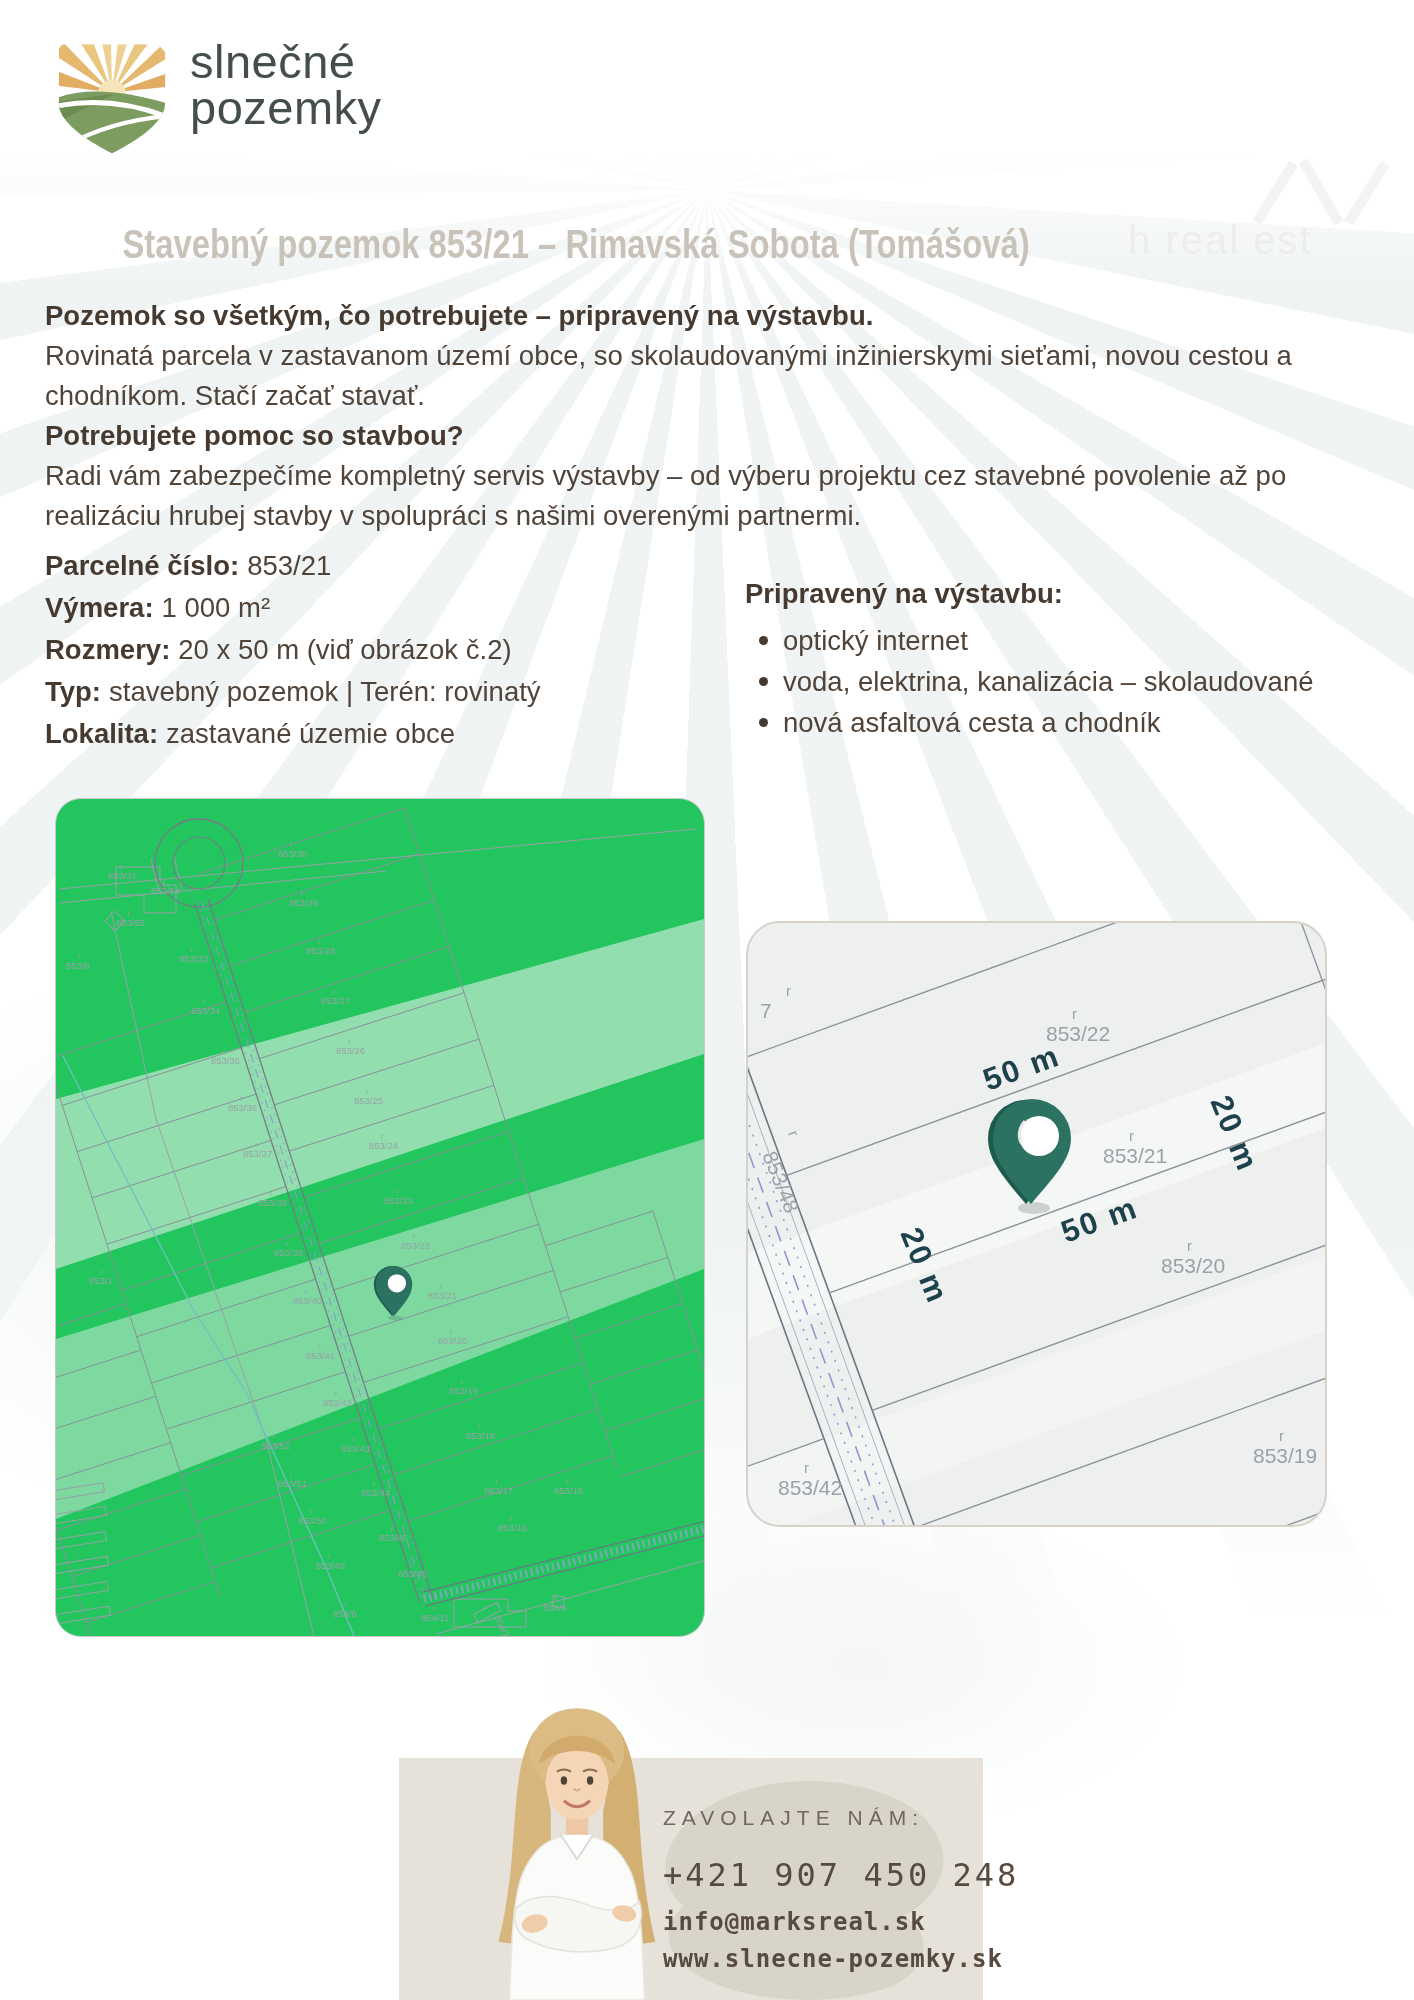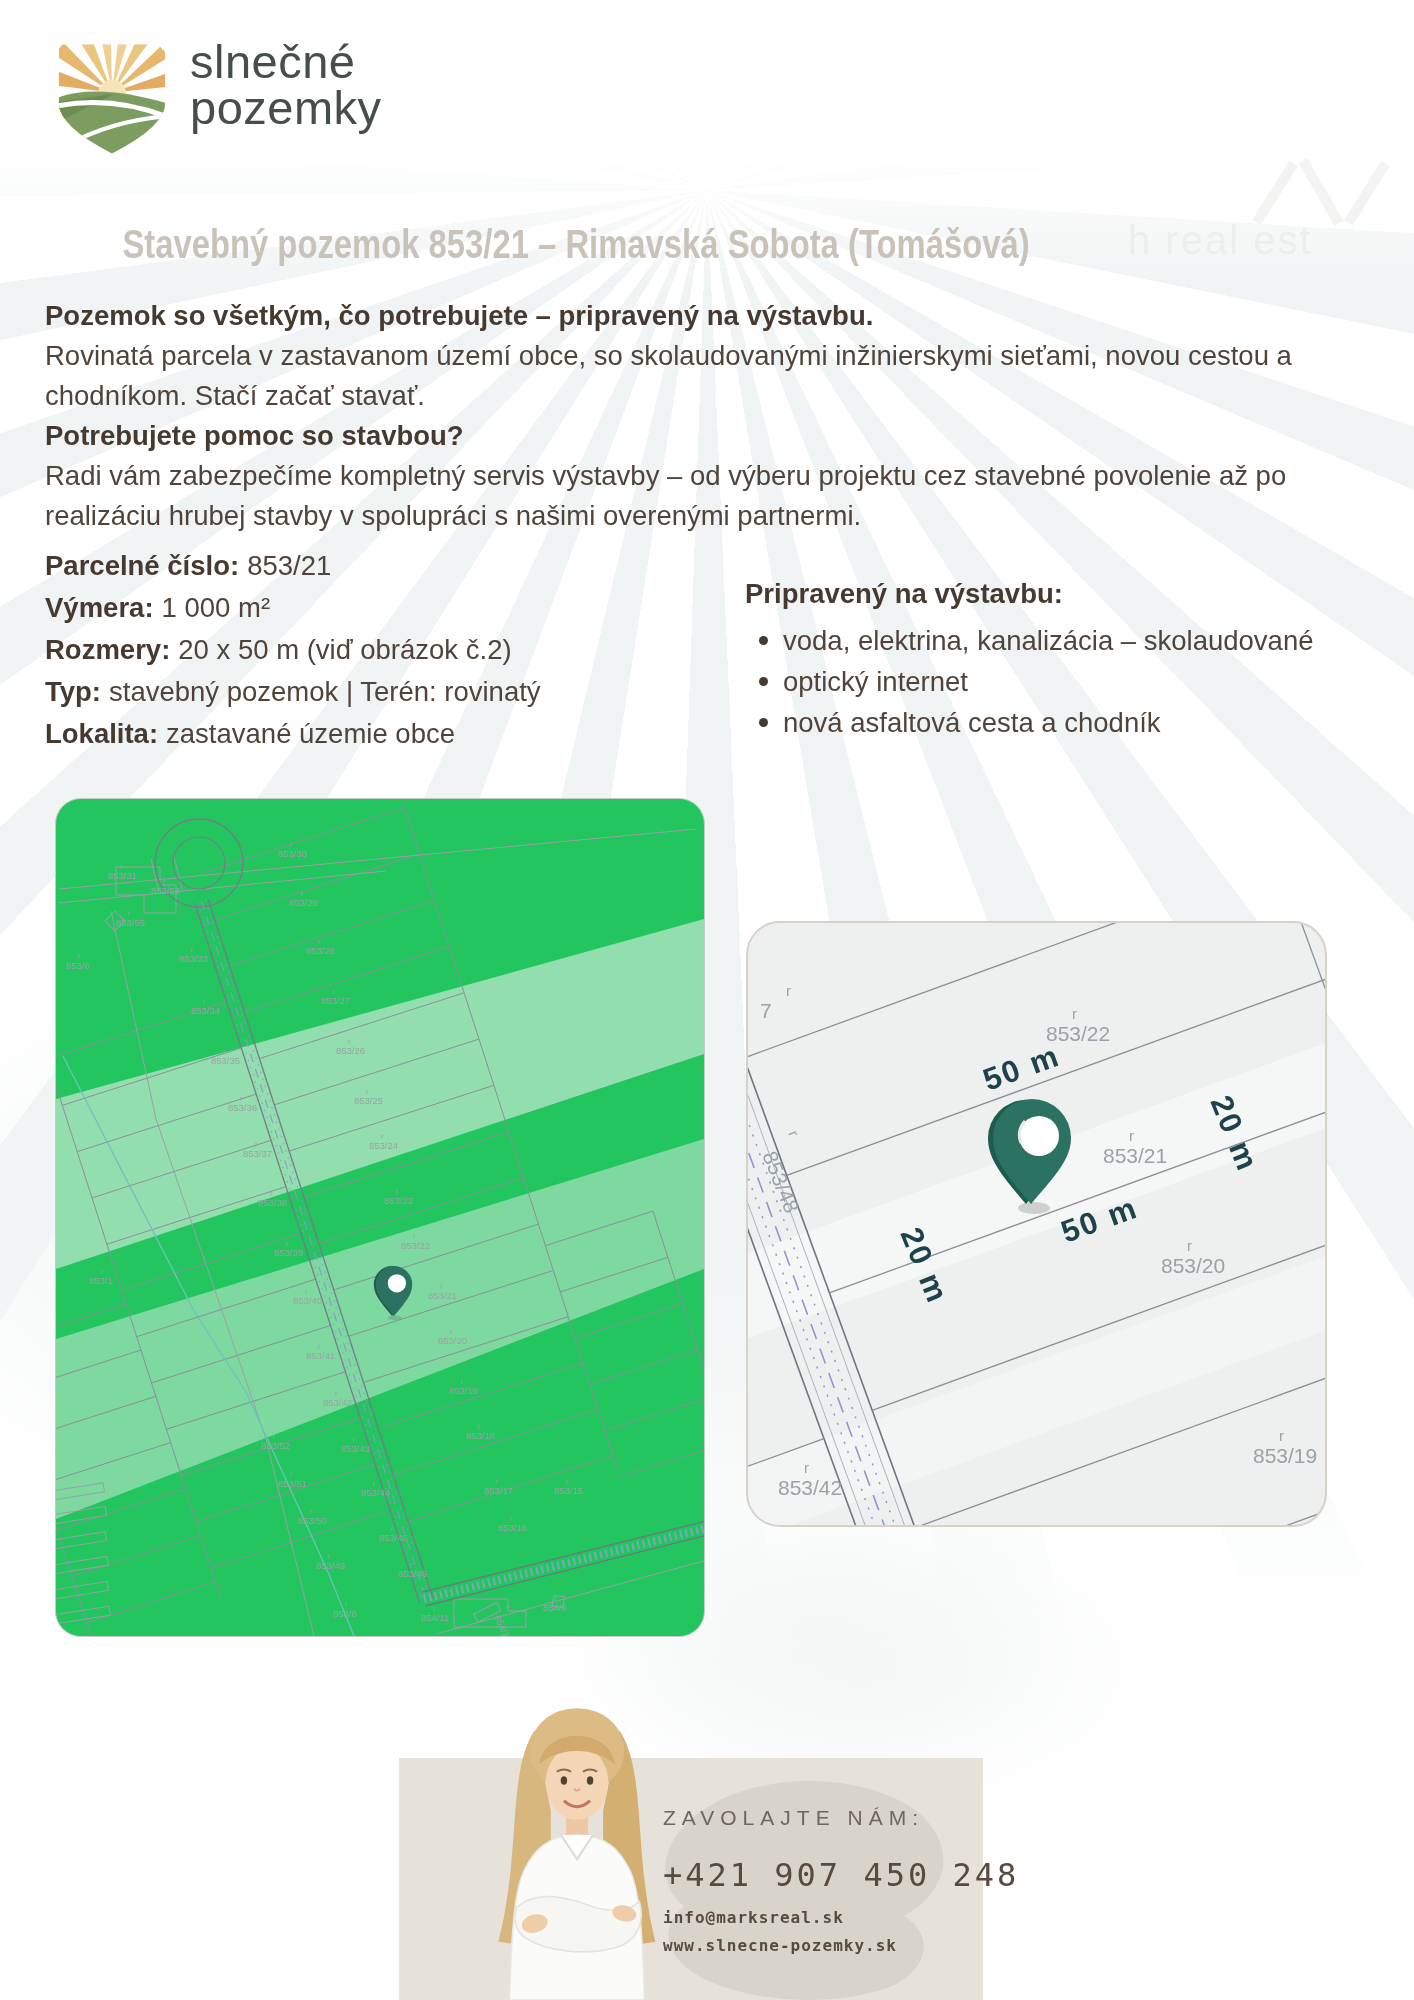--- a/index.html
+++ b/index.html
@@ -60,21 +60,21 @@
   text.pmark{fill:#9aa1a8;font-family:"Liberation Sans",sans-serif;}
   text.dim{fill:#1e424c;font-weight:700;font-family:"Liberation Sans",sans-serif;letter-spacing:2px;}
 
   
   .beige-panel{position:absolute;left:399px;top:1758px;width:584px;height:242px;background:#e6e2da;z-index:1;}
   .beige-panel svg{position:absolute;left:0;top:0;}
   .agent{position:absolute;left:472px;top:1688px;width:210px;height:312px;z-index:3;}
   .contact{position:absolute;left:663px;top:1806px;z-index:3;color:#574a40;}
   .contact .cta{font-size:21px;letter-spacing:6px;color:#6e665f;font-weight:400;margin-bottom:26px;}
   .contact .phone{font-family:"DejaVu Sans Mono",monospace;font-size:32px;font-weight:400;letter-spacing:3px;margin-bottom:14px;}
-  .contact .line{font-family:"DejaVu Sans Mono",monospace;font-size:16px;font-weight:700;letter-spacing:1px;margin-bottom:9px;}
+  .contact .line{font-family:"DejaVu Sans Mono",monospace;font-size:24px;font-weight:700;letter-spacing:1px;margin-bottom:9px;}
   .ellipse-top{position:absolute;left:560px;top:1478px;width:520px;height:300px;border-radius:50%;
     background:radial-gradient(closest-side,#f6f8f8,rgba(246,248,248,0));z-index:0;}
 </style>
 </head>
 <body>
 
 <div class="rays"></div>
 <div class="blob-soft b1"></div>
 <div class="blob-soft b2"></div>
 <div class="ellipse-top"></div>
@@ -127,22 +127,22 @@
     <div class="row"><b>Parcelné číslo:</b><span>853/21</span></div>
     <div class="row"><b>Výmera:</b><span>1 000 m²</span></div>
     <div class="row"><b>Rozmery:</b><span>20 x 50 m (viď obrázok č.2)</span></div>
     <div class="row"><b>Typ:</b><span>stavebný pozemok | Terén: rovinatý</span></div>
     <div class="row"><b>Lokalita:</b><span>zastavané územie obce</span></div>
   </div>
 
 <div class="ready">
   <h3>Pripravený na výstavbu:</h3>
   <ul id="ready-list">
+      <li>optický internet</li>
       <li>voda, elektrina, kanalizácia – skolaudované</li>
-      <li>optický internet</li>
       <li>nová asfaltová cesta a chodník</li>
     </ul>
 </div>
 
 <figure class="map-card map-overview" style="margin:0">
   <svg viewBox="0 0 648 837">
     <polygon points="0,300 648,120 648,255 0,470" fill="#eef2f1" opacity=".55"></polygon>
     <polygon points="0,540 648,340 648,470 0,720" fill="#eef2f1" opacity=".45"></polygon>
     <g id="ov-lines" stroke="#8a9099" stroke-width="1" fill="none">
         <line x1="143.95399999999998" y1="74.53800000000001" x2="348.634" y2="8.748000000000005"></line>

